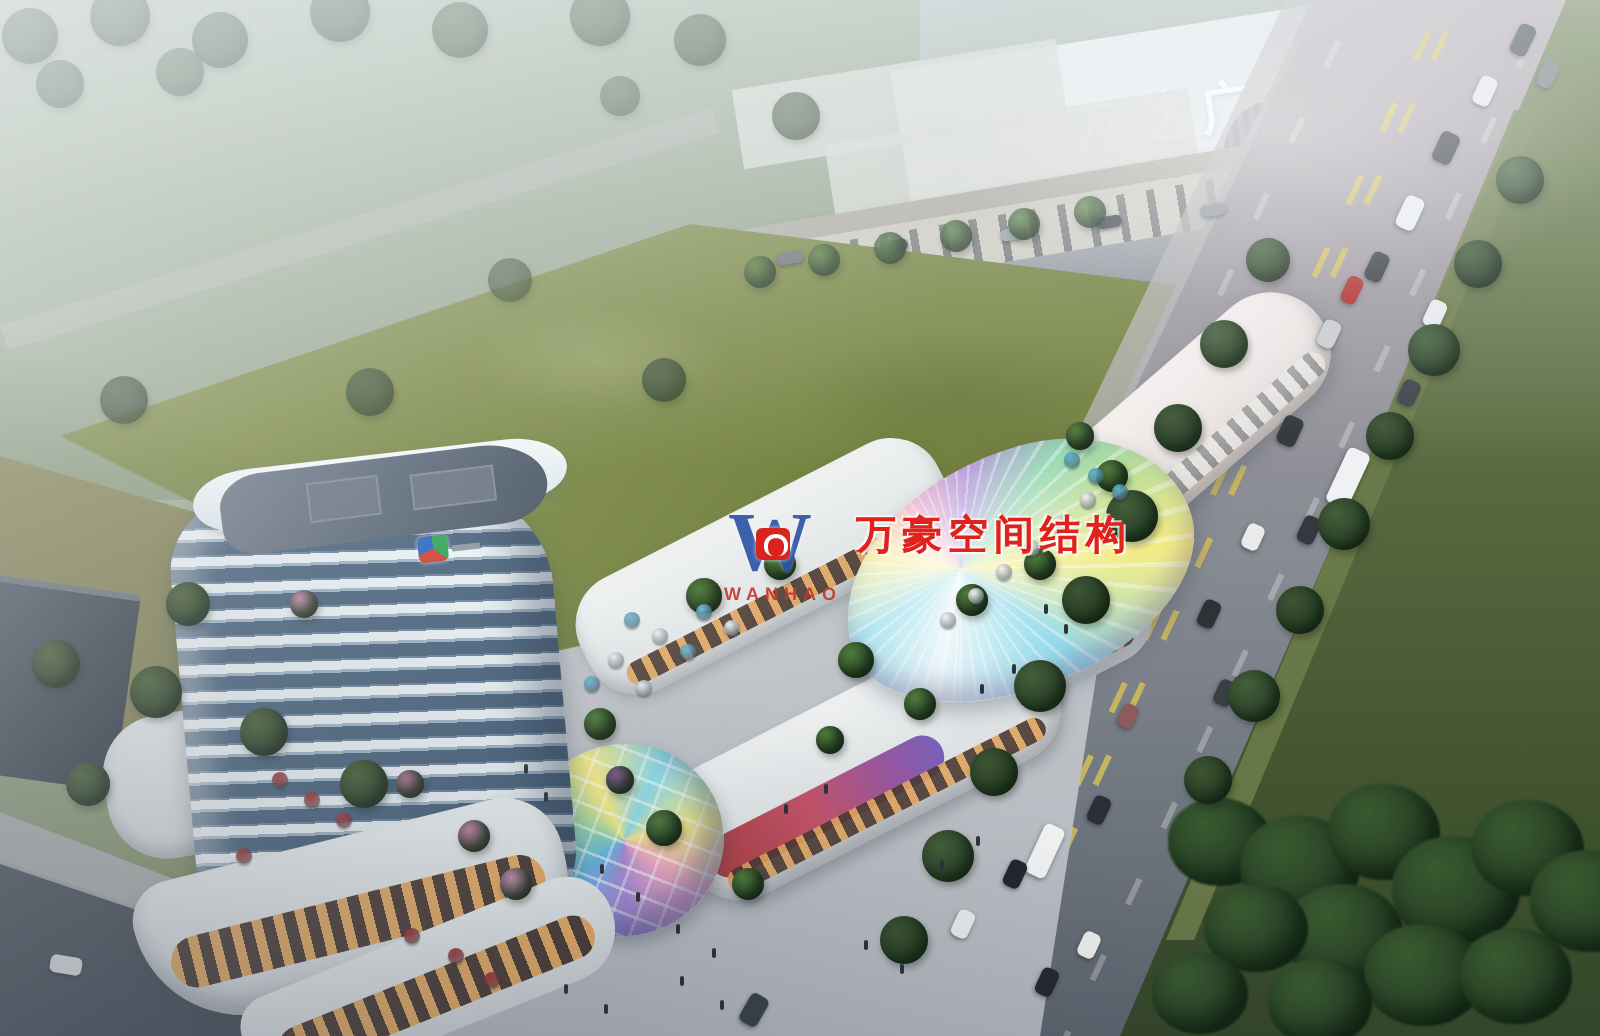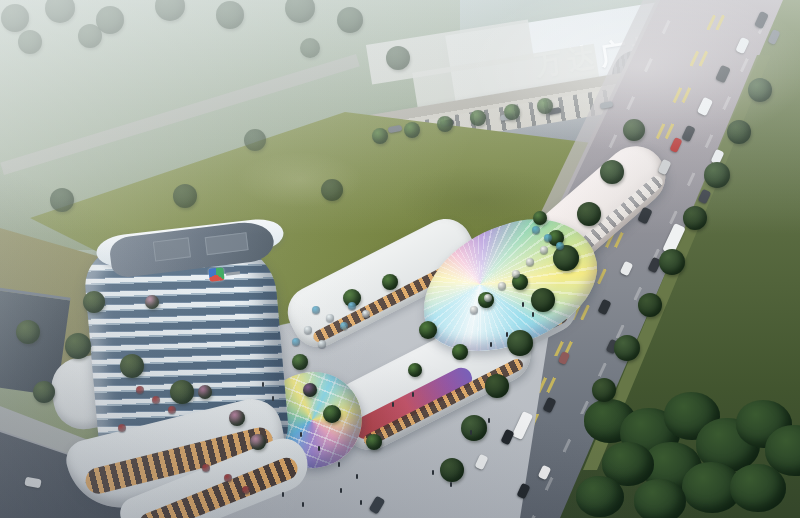--- a/index.html
+++ b/index.html
@@ -408,16 +408,22 @@
       <div class="person" style="left: 470px; top: 430px;"></div>
       <div class="person" style="left: 488px; top: 418px;"></div>
     </div>
 
   <div class="abs fog-top"></div>
   <div class="full fog-diag"></div>
   <div class="abs fog-mall"></div>
   <div class="full dusk"></div>
 
   <div class="abs wm">
+    <div class="wm-logo">
+      <div class="wm-w">W</div>
+      <div class="wm-badge"></div>
+      <div class="wm-sub">WANHAO</div>
+    </div>
     <div class="wm-text">
+      <div class="wm-line1">万豪空间结构</div>
     </div>
   </div>
 </div>
 
 </body></html>

